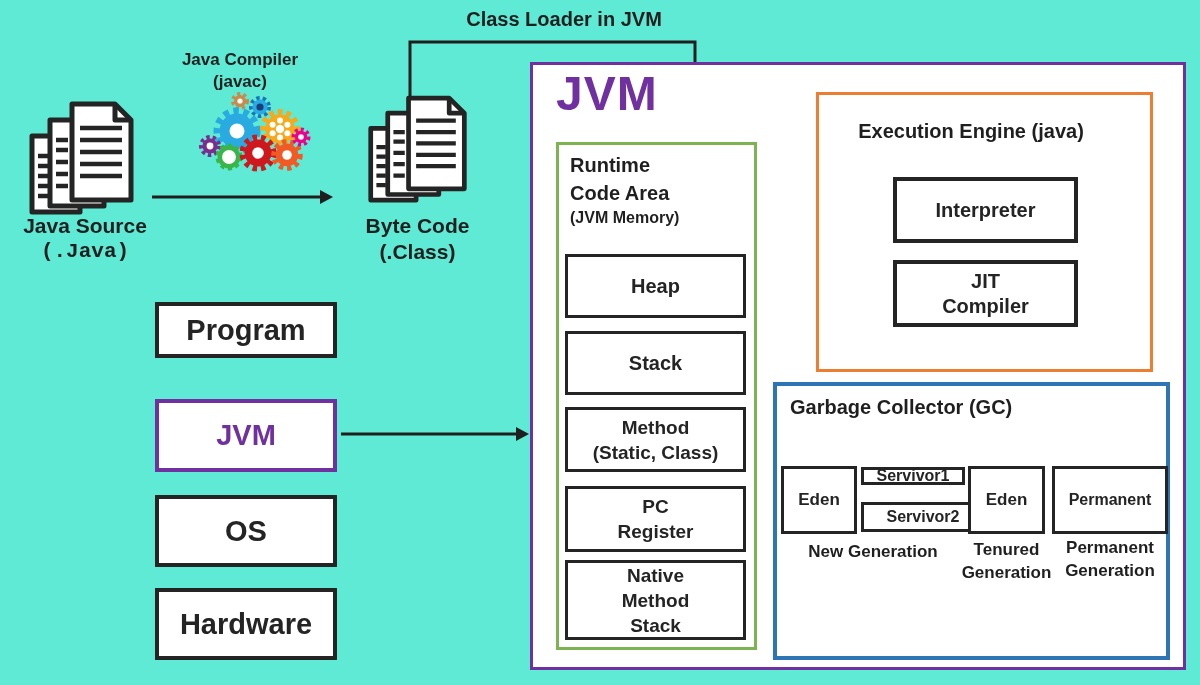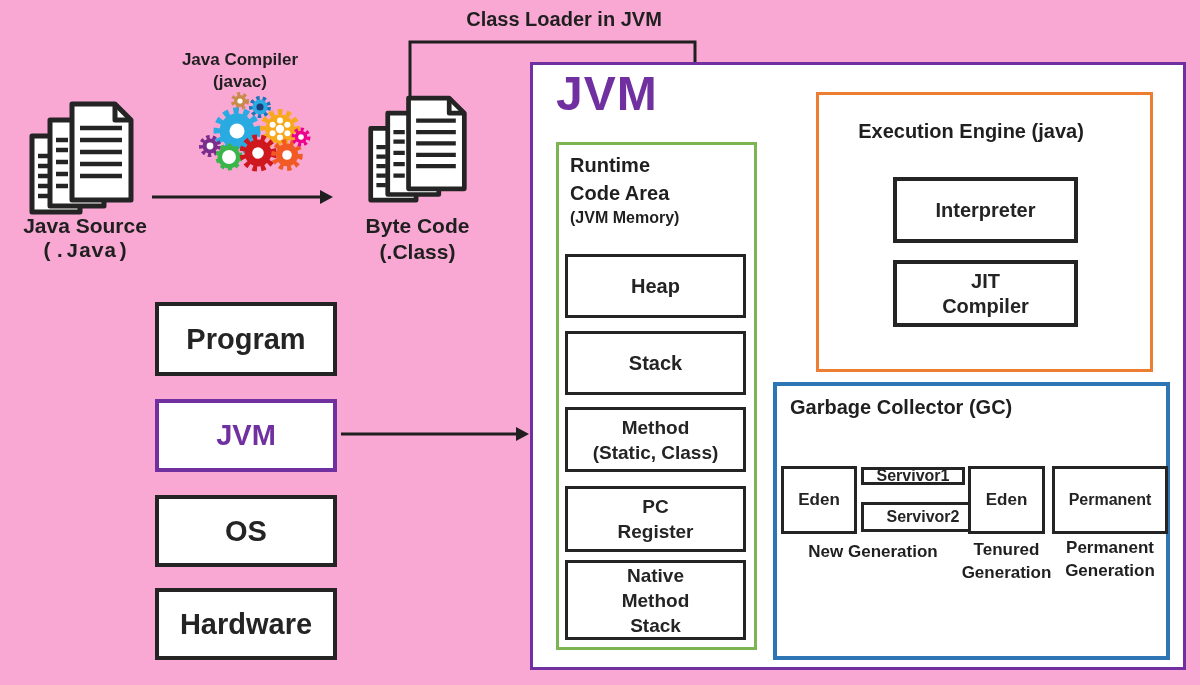--- a/index.html
+++ b/index.html
@@ -1,20 +1,20 @@
 <!DOCTYPE html>
 <html style="--purple: #7030A0; --green: #7CB454; --orange: #ED7D31; --blue: #2E75B6; --ink: #1f1f1f;"><head>
 <meta charset="utf-8">
 <style>
   :root{
     --purple:#7030A0; --green:#7CB454; --orange:#ED7D31; --blue:#2E75B6; --ink:#1f1f1f;
   }
   html,body{margin:0;padding:0;background:#fff;}
   body{font-family:"Liberation Sans", sans-serif; color:var(--ink);}
-  .canvas{position:relative;width:1200px;height:685px;background:#f9a8d4;overflow:hidden;}
+  .canvas{position:relative;width:1200px;height:685px;background:#5eead4;overflow:hidden;}
   .abs{position:absolute;}
   svg.connectors{position:absolute;left:0;top:0;width:1200px;height:685px;}
 
   .txt{position:absolute;font-weight:bold;white-space:pre-line;}
   .center{text-align:center;}
 
   .box{position:absolute;border:4px solid #242424;background:#fff;display:flex;
        align-items:center;justify-content:center;font-weight:bold;text-align:center;
        white-space:pre-line;box-sizing:border-box;color:#242424;}
 
@@ -25,21 +25,21 @@
   .src-name{left:10px;top:214px;width:150px;font-size:21px;}
   .src-ext{left:10px;top:240px;width:150px;font-size:21px;font-family:Liberation Mono, monospace;}
   .cmp-name{left:165px;top:50px;width:150px;font-size:17px;}
   .cmp-ext{left:165px;top:72px;width:150px;font-size:17px;}
   .gears{left:193px;top:90px;width:126px;height:94px;}
   .byte-name{left:350px;top:214px;width:135px;font-size:21px;}
   .byte-ext{left:350px;top:240px;width:135px;font-size:21px;}
 
   
   .layer{left:155px;width:182px;font-size:29px;}
-  .layer.l0{top:302px;height:74px;}
+  .layer.l0{top:302px;height:56px;}
   .layer.l1{top:399px;height:73px;border-color:var(--purple);color:var(--purple);}
   .layer.l2{top:495px;height:72px;}
   .layer.l3{top:588px;height:72px;}
 
   
   .jvm-wrap{left:530px;top:62px;width:656px;height:608px;border:3px solid var(--purple);
             background:#fff;box-sizing:border-box;position:absolute;}
   .jvm-title{left:556px;top:66px;font-size:48px;color:var(--purple);letter-spacing:1px;}
 
   

